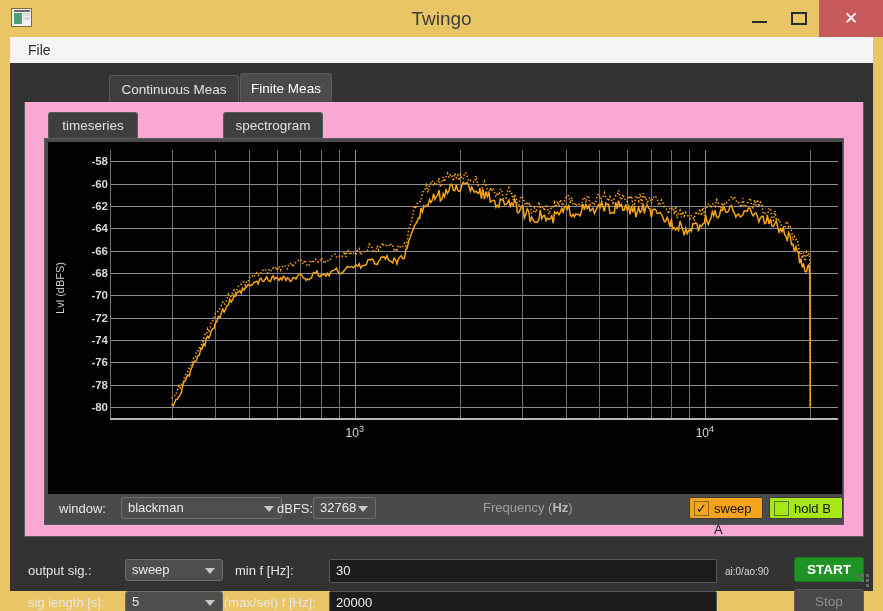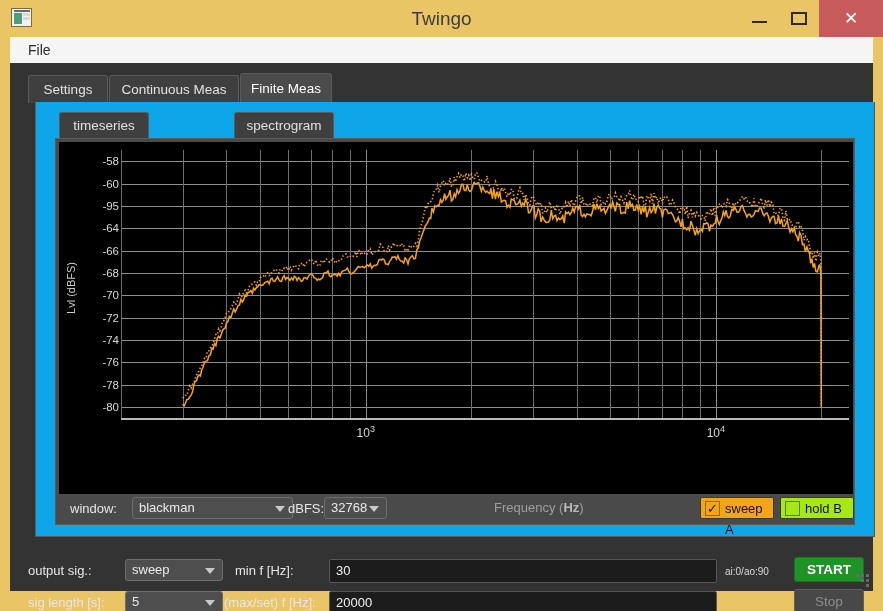--- a/index.html
+++ b/index.html
@@ -62,22 +62,22 @@
   .tab{
     position:absolute;top:0;height:28px;line-height:27px;
     background:#3f3f3f;color:#e3e3e3;font-size:13.5px;
     border:1px solid #5a5a5a;border-bottom:none;
     border-radius:3px 3px 0 0;
     text-align:center;box-sizing:border-box;
     padding:0 10px;
   }
   .tab.active{background:#4b4b4b;color:#ffffff;}
   .outer-pane{
-    position:absolute;left:25px;top:39px;width:840px;height:435px;
-    background:#0ea5e9;border:1px solid #5a5a5a;border-top:none;box-sizing:border-box;
+    position:absolute;left:14px;top:39px;width:840px;height:435px;
+    background:#f9a8d4;border:1px solid #5a5a5a;border-top:none;box-sizing:border-box;
   }
 
   
   .tabs-inner{position:absolute;left:19px;top:10px;height:27px;width:800px;}
   .tab2{
     position:absolute;top:0;height:27px;line-height:26px;
     background:#3f3f3f;color:#e0e0e0;font-size:13.5px;
     border:1px solid #5a5a5a;border-bottom:none;border-radius:3px 3px 0 0;
     text-align:center;box-sizing:border-box;padding:0 10px;
   }
@@ -95,21 +95,21 @@
   .ylabel{
     position:absolute;left:-38px;top:140px;width:100px;
     transform:rotate(-90deg);
     font-size:11px;color:#cfcfcf;text-align:center;
   }
   .ytick{
     position:absolute;right:0;width:40px;text-align:right;
     font-size:11.5px;color:#d8d8d8;
     transform:translateY(-50%);
   }
-  .yticks{position:absolute;left:8px;top:0;width:52px;height:260px;}
+  .yticks{position:absolute;left:8px;top:0;width:52px;height:260px;font-weight:bold;}
   .axes{
     position:absolute;left:62px;top:8px;width:728px;height:268px;
     background:#000;border-bottom:2px solid #b9b9b9;
     box-sizing:content-box;
   }
   .gridline-h{position:absolute;left:0;width:100%;height:1px;background:#8e8e8e;}
   .gridline-v{position:absolute;top:0;height:100%;width:1px;background:#8e8e8e;}
   .gridline-v.minor{background:#707070;}
   .xticklabels{position:absolute;left:62px;top:282px;width:728px;height:20px;}
   .xtick{
@@ -194,40 +194,39 @@
     <div class="win-btn btn-close">✕</div>
   </div>
 
   <div class="menubar">
     <div class="mi">File</div>
   </div>
 
   <div class="body-dark">
 
     <div class="tabs-outer">
-      <div class="tab" style="left:4px;width:80px;">Settings</div>
       <div class="tab" style="left:85px;width:130px;">Continuous Meas</div>
       <div class="tab active" style="left:216px;width:92px;height:30px;line-height:29px;top:-2px;">Finite Meas</div>
     </div>
 
     <div class="outer-pane">
 
       <div class="tabs-inner">
         <div class="tab2" style="left:4px;width:90px;">timeseries</div>
         <div class="tab2" style="left:179px;width:100px;">spectrogram</div>
       </div>
 
       <div class="inner-pane">
 
         <div class="plot-wrap">
           <div class="ylabel">Lvl (dBFS)</div>
           <div class="yticks">
               <div class="ytick" style="top: 19.1667px;">-58</div>
               <div class="ytick" style="top: 41.5px;">-60</div>
-              <div class="ytick" style="top: 63.8333px;">-95</div>
+              <div class="ytick" style="top: 63.8333px;">-62</div>
               <div class="ytick" style="top: 86.1667px;">-64</div>
               <div class="ytick" style="top: 108.5px;">-66</div>
               <div class="ytick" style="top: 130.833px;">-68</div>
               <div class="ytick" style="top: 153.167px;">-70</div>
               <div class="ytick" style="top: 175.5px;">-72</div>
               <div class="ytick" style="top: 197.833px;">-74</div>
               <div class="ytick" style="top: 220.167px;">-76</div>
               <div class="ytick" style="top: 242.5px;">-78</div>
               <div class="ytick" style="top: 264.833px;">-80</div>
             </div>

